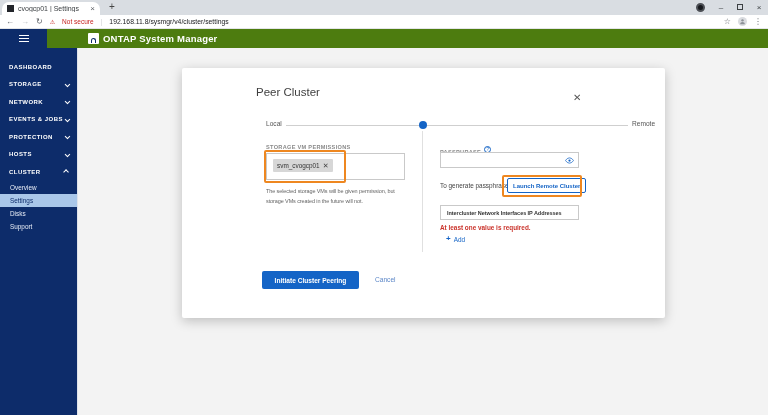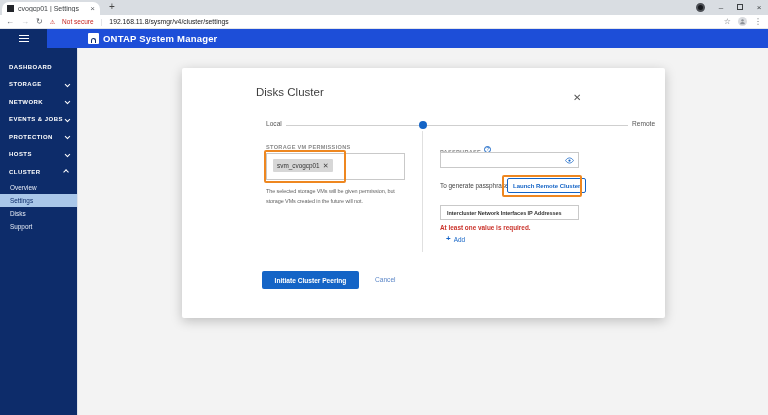--- a/index.html
+++ b/index.html
@@ -29,21 +29,21 @@
   .nav-ic.dis { color:#b8bcc1; }
   .warn { color:#c5221f; font-size:6px; }
   .notsecure { color:#c5221f; font-size:6.5px; }
   .url-sep { color:#d0d3d6; font-size:7px; }
   .url { color:#202124; font-size:6.8px; }
   .bar-spacer { flex:1; }
   .avatar-circle { width:9px; height:9px; border-radius:50%; background:#dadce0;
     display:flex; align-items:center; justify-content:center; }
 
   
-  .appbar { position:absolute; left:0; top:29px; width:768px; height:19px; background:#1d4ed8; }
+  .appbar { position:absolute; left:0; top:29px; width:768px; height:19px; background:#4d7c0f; }
   .appbar-hamb { position:absolute; left:0; top:0; width:47px; height:19px; background:#0d2c6a;
     display:flex; align-items:center; justify-content:center; }
   .hamb { width:10px; }
   .hamb div { height:1.4px; background:#fff; margin:1.6px 0; }
   .nlogo { position:absolute; left:88px; top:4px; width:11px; height:11px; background:#fff;
     border-radius:1px; display:flex; align-items:flex-end; justify-content:center; }
   .nlogo span { display:block; width:5px; height:5px; border:1.6px solid #0d2c6a;
     border-bottom:none; border-radius:3px 3px 0 0; margin-bottom:1.5px; }
   .apptitle { position:absolute; left:103px; top:4px; color:#fff; font-size:9.5px; font-weight:700;
     letter-spacing:.2px; }
@@ -232,21 +232,21 @@
     <span>Disks</span>
   </div>
   <div class="side-child">
     <span>Support</span>
   </div>
 </div>
 
 <div class="backdrop"></div>
 
 <div class="dialog">
-  <div class="dlg-title">Disks Cluster</div>
+  <div class="dlg-title">Peer Cluster</div>
   <div class="dlg-close">✕</div>
 
   <div class="scale-lbl" style="left:84px;">Local</div>
   <div class="scale-line"></div>
   <div class="scale-dot"></div>
   <div class="scale-lbl" style="left:450px;">Remote</div>
   <div class="vdivider"></div>
 
   <div class="abs fld-label" style="left:84px; top:76px;">STORAGE VM PERMISSIONS</div>
   <div class="abs input-box" style="left:84px; top:85px; width:139px; height:27px;">

